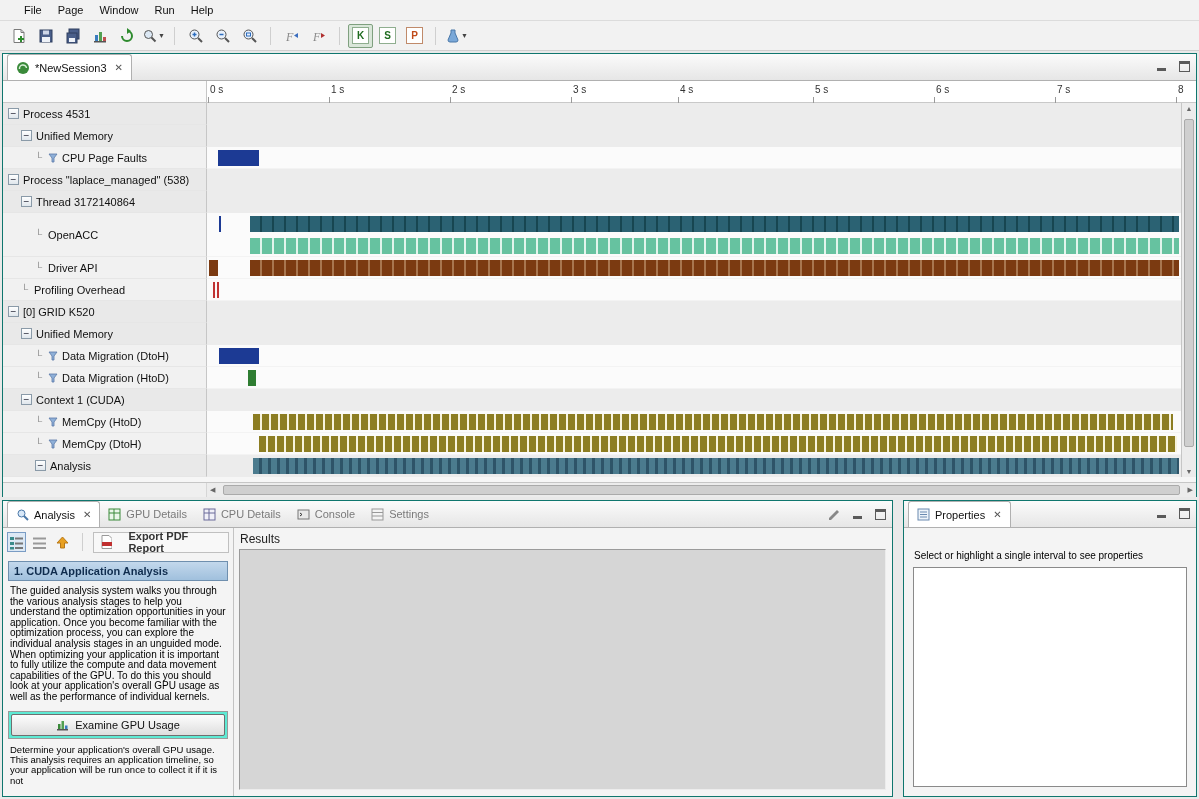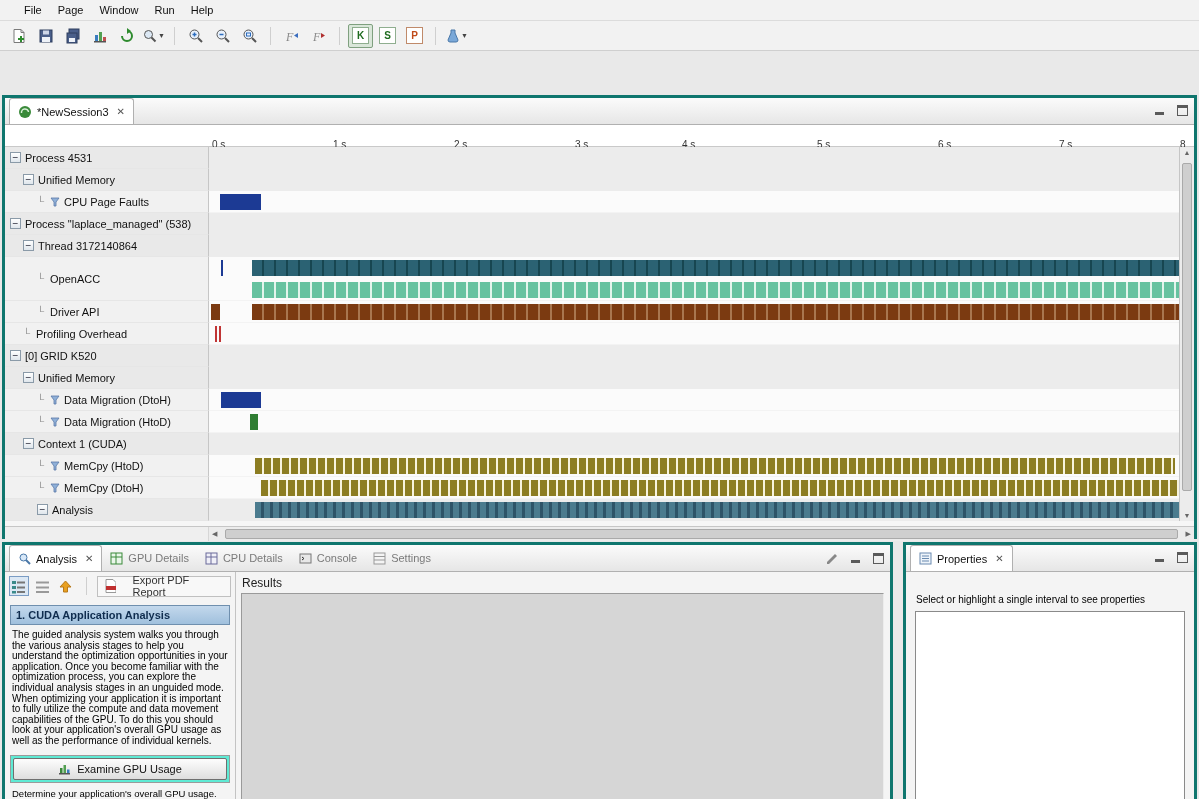--- a/index.html
+++ b/index.html
@@ -18,35 +18,35 @@
     display:flex; align-items:center; padding-left:6px; gap:2px; }
   .tbtn { width:25px; height:24px; display:flex; align-items:center; justify-content:center;
     border:1px solid transparent; border-radius:2px; }
   .tbtn.pressed { border:1px solid #7fa07f; background:#d9e6d9; }
   .tsep { width:1px; height:18px; background:#cfcfcf; margin:0 6px; }
   .caret { font-size:7px; color:#444; margin-left:1px; }
   .kspt { width:17px; height:17px; border:1px solid #8fae8f; background:#fff;
     font-weight:bold; font-size:10px; display:flex; align-items:center; justify-content:center; }
   .kspt.k { color:#1e6b1e; } .kspt.s { color:#1e6b1e; } .kspt.p { color:#c04a1a; border-color:#c08a6a; }
   
-  .panel { position:absolute; border:3px solid #0f766e; background:#f4f4f4;margin-top:42px; }
+  .panel { position:absolute; border:1px solid #0f766e; background:#f4f4f4; }
   .tabstrip { height:27px; display:flex; align-items:flex-end;
     background:linear-gradient(#fbfbfb,#e6e6e6); border-bottom:1px solid #b0b0b0; position:relative; }
   .tab { display:flex; align-items:center; gap:5px; padding:4px 8px; height:26px; color:#7a7a7a; }
   .tab.active { background:#fff; border:1px solid #b0b0b0; border-bottom:none;
     border-radius:3px 3px 0 0; margin-left:4px; color:#111; }
   .close-x { font-size:10px; color:#555; margin-left:3px; }
   .win-btns { position:absolute; right:6px; top:7px; display:flex; gap:12px; align-items:center; }
   .win-min { width:11px; height:11px; position:relative; }
   .win-min::after { content:""; position:absolute; left:1px; bottom:1px; width:9px; height:3px; background:#5a5a5a; }
   .win-max { width:11px; height:11px; border:1px solid #5a5a5a; border-top:3px solid #5a5a5a; }
   
   #timeline-panel { left:2px; top:53px; width:1195px; height:444px; }
   .tp-body { position:relative; height:416px; background:#f6f6f6; overflow:hidden; }
-  .ruler-row { height:22px; display:flex; border-bottom:1px solid #c9c9c9; background:#fff;align-items:center; }
+  .ruler-row { height:22px; display:flex; border-bottom:1px solid #c9c9c9; background:#fff; }
   .ruler-spacer { width:204px; border-right:1px solid #c6c6c6; background:#fafafa; }
   .ruler { position:relative; flex:1; }
   .rtick { position:absolute; top:3px; font-size:10px; color:#333; white-space:nowrap; }
   .rtick::before { content:""; position:absolute; left:-2px; top:13px; width:1px; height:6px; background:#999; }
   .rows-wrap { position:relative; height:374px; background:#fbfbfb; }
   .trow { display:flex; }
   .tlabel { width:204px; flex:none; border-right:1px solid #c6c6c6; display:flex;
     align-items:center; gap:4px; background:#f1f1f1; border-bottom:1px solid #e6e6e6; overflow:hidden; white-space:nowrap;}
   .trow.group .tlabel { background:#e9e9e9; }
   .ttrack { flex:1; position:relative; }
@@ -75,21 +75,21 @@
   
   #bottom-left { left:2px; top:500px; width:891px; height:297px; }
   .blp-body { display:flex; height:268px; }
   .analysis-col { width:231px; flex:none; border-right:1px solid #c3c3c3;
     display:flex; flex-direction:column; background:#f4f4f4; overflow:hidden; }
   .an-toolbar { height:28px; display:flex; align-items:center; padding:0 4px; gap:4px; }
   .an-icon { width:20px; height:20px; display:flex; align-items:center; justify-content:center;
     border:1px solid transparent; }
   .an-icon.selected { border:1px solid #7a9cc4; background:#dce8f4; }
   .export-btn { display:flex; align-items:center; gap:16px; border:1px solid #c0c0c0;
-    background:#f8f8f8; padding:2px 7px; height:21px; color:#333; }
+    background:#f8f8f8; padding:2px 7px; height:21px; color:#333;font-weight:bold; }
   .an-header { margin:5px 5px 0 5px; padding:3px 5px;
     background:linear-gradient(#c3d8ec,#a0c0dd); border:1px solid #6f8fae;
     font-weight:bold; color:#0f2c4e; }
   .an-body { margin:5px 7px 0 7px; font-size:10px; line-height:1.06; color:#000; }
   .examine-wrap { margin:8px 5px 3px 5px; border:1px solid #9a9a9a; padding:2px; background:#5eead4; }
   .examine-btn { width:100%; height:22px; border:1px solid #6f6f6f; border-radius:2px;
     background:linear-gradient(#fdfdfd,#dedede); display:flex; align-items:center;
     justify-content:center; gap:6px; font-size:11px; }
   .an-footer { margin:3px 7px; font-size:9.5px; line-height:1.1; color:#000; }
   .results-area { flex:1; position:relative; background:#f4f4f4; }

